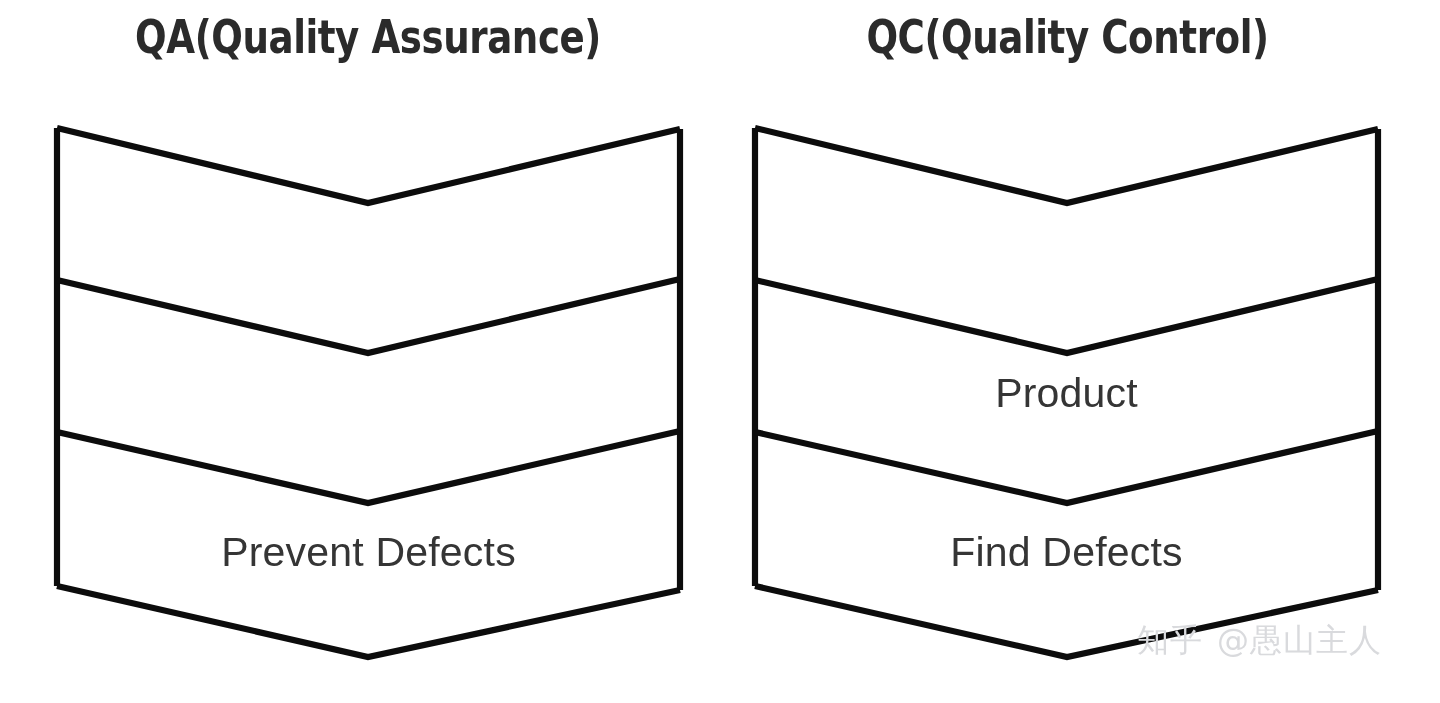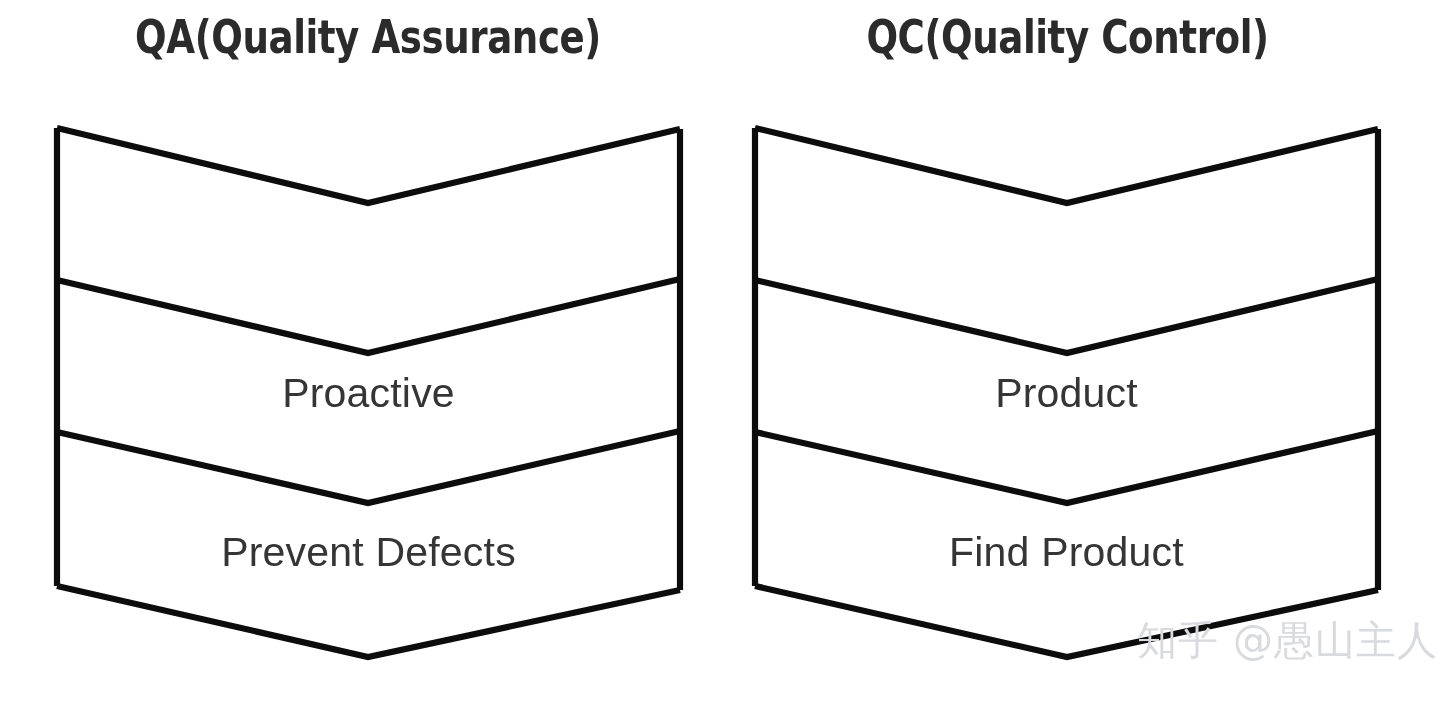--- a/index.html
+++ b/index.html
@@ -87,21 +87,21 @@
   .row-1 { top: 221px; }
   .row-2 { top: 373px; }
   .row-3 { top: 532px; }
 
   
   .watermark {
     position: absolute;
     left: 1137px;
     top: 614px;
     font-family: "DejaVu Sans", "Liberation Sans", sans-serif;
-    font-size: 40px;
+    font-size: 32px;
     line-height: 52px;
     color: #d9dadd;
     white-space: nowrap;
     letter-spacing: 1px;
     user-select: none;
   }
   .watermark .wm-logo { margin-right: 14px; }
 </style>
 </head>
 <body>
@@ -130,23 +130,22 @@
       <path class="chev-line" d="M 1378,129 L 1378,590"></path>
 
       <path class="chev-line" d="M 755,280 L 1067,353 L 1378,279"></path>
 
       <path class="chev-line" d="M 755,432 L 1067,503 L 1378,431"></path>
 
       <path class="chev-line" d="M 755,586 L 1067,657 L 1378,590"></path>
     </svg>
   </div>
 
-  <div class="band-label col-qa row-2">Proactive</div>
   <div class="band-label col-qa row-3">Prevent Defects</div>
 
   <div class="band-label col-qc row-2">Product</div>
-  <div class="band-label col-qc row-3">Find Product</div>
+  <div class="band-label col-qc row-3">Find Defects</div>
 
   <div class="watermark">
     <span class="wm-logo">知乎</span><span>@愚山主人</span>
   </div>
 
 </div>
 
 </body></html>

